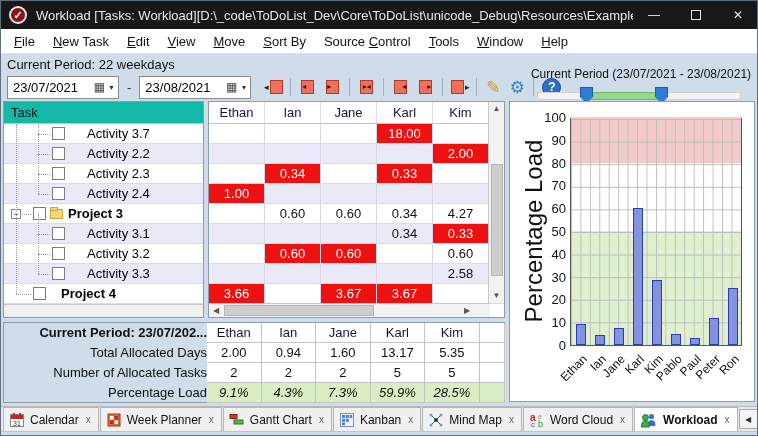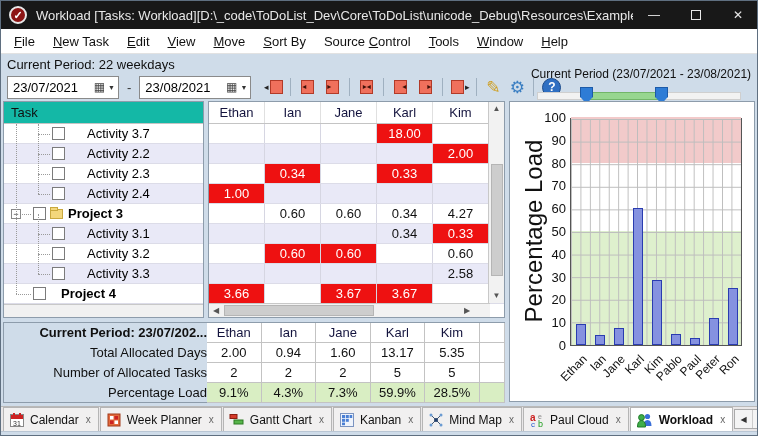--- a/index.html
+++ b/index.html
@@ -97,21 +97,21 @@
   
   .summary-panel { position:absolute; left:2px; top:321px; width:502px; height:81px; background:#cfdce9; border:1px solid #8d9cab; }
   .sum-labels { position:absolute; left:0; top:0; width:203px; }
   .slab { height:20px; line-height:20px; text-align:right; color:#101010; white-space:nowrap; overflow:hidden; }
   .slab.b { font-weight:bold; }
   .sum-grid { position:absolute; left:203px; top:0; width:298px; }
   .srow { display:flex; height:20px; }
   .scell { width:56px; background:#fff; border-right:1px solid #c3c3c3; border-bottom:1px solid #c3c3c3; text-align:center; line-height:19px; color:#101010; }
   .scell.head { color:#14143e; }
   .scell.fill { width:26px; }
-  .srow.green .scell { background:#d9eec3; }
+  .srow.green .scell { background:#d9eec3;font-style:italic; }
 
   
   .tabbar { position:absolute; left:0; top:405px; width:758px; height:25px; background:#e9e7e8; border-top:1px solid #b9b9b9; display:flex; align-items:flex-end; padding-left:2px; }
   .tab { height:24px; display:flex; align-items:center; background:#f1f0f0; border:1px solid #b5b5b5; border-bottom:none; padding:0 6px 0 5px; margin-right:1px; cursor:default; }
   .tab .tlbl { margin:0 6px 0 5px; font-size:12px; color:#111; white-space:nowrap; }
   .tab .tclose { font-size:10px; color:#666; padding:0 1px; }
   .tab.active { background:#fff; }
   .tab.active .tlbl { font-weight:bold; }
   .tab-arrows { margin-left:auto; margin-right:14px; height:20px; display:flex; border:1px solid #aaa; background:#f4f4f4; align-self:center; }
   .tab-arrows span { width:17px; text-align:center; font-size:8px; line-height:19px; color:#333; }
@@ -504,21 +504,21 @@
       <span class="tlbl">Mind Map</span>
       <span class="tclose">x</span>
     </div>
     <div class="tab">
       <svg width="16" height="16" viewBox="0 0 16 16">
           <text x="1" y="9" font-size="10" font-weight="bold" fill="#cc2222" font-family="Liberation Sans, sans-serif">a</text>
           <text x="9" y="7" font-size="7" fill="#888" font-family="Liberation Sans, sans-serif">e</text>
           <text x="2" y="15" font-size="8" fill="#2255cc" font-family="Liberation Sans, sans-serif">c</text>
           <text x="9" y="15" font-size="9" fill="#22a022" font-family="Liberation Sans, sans-serif">b</text>
         </svg>
-      <span class="tlbl">Paul Cloud</span>
+      <span class="tlbl">Word Cloud</span>
       <span class="tclose">x</span>
     </div>
     <div class="tab active">
       <svg width="18" height="16" viewBox="0 0 18 16">
           <circle cx="11.5" cy="4.5" r="2.6" fill="#3a6fd8"></circle>
           <path d="M7.5 14 q0-6 4-6 q4 0 4 6 z" fill="#3a6fd8"></path>
           <circle cx="5.5" cy="5.5" r="2.9" fill="#3fae49" stroke="#1f7a28"></circle>
           <path d="M1.5 15 q0-6.5 4-6.5 q4 0 4 6.5 z" fill="#3fae49" stroke="#1f7a28"></path>
         </svg>
       <span class="tlbl">Workload</span>

